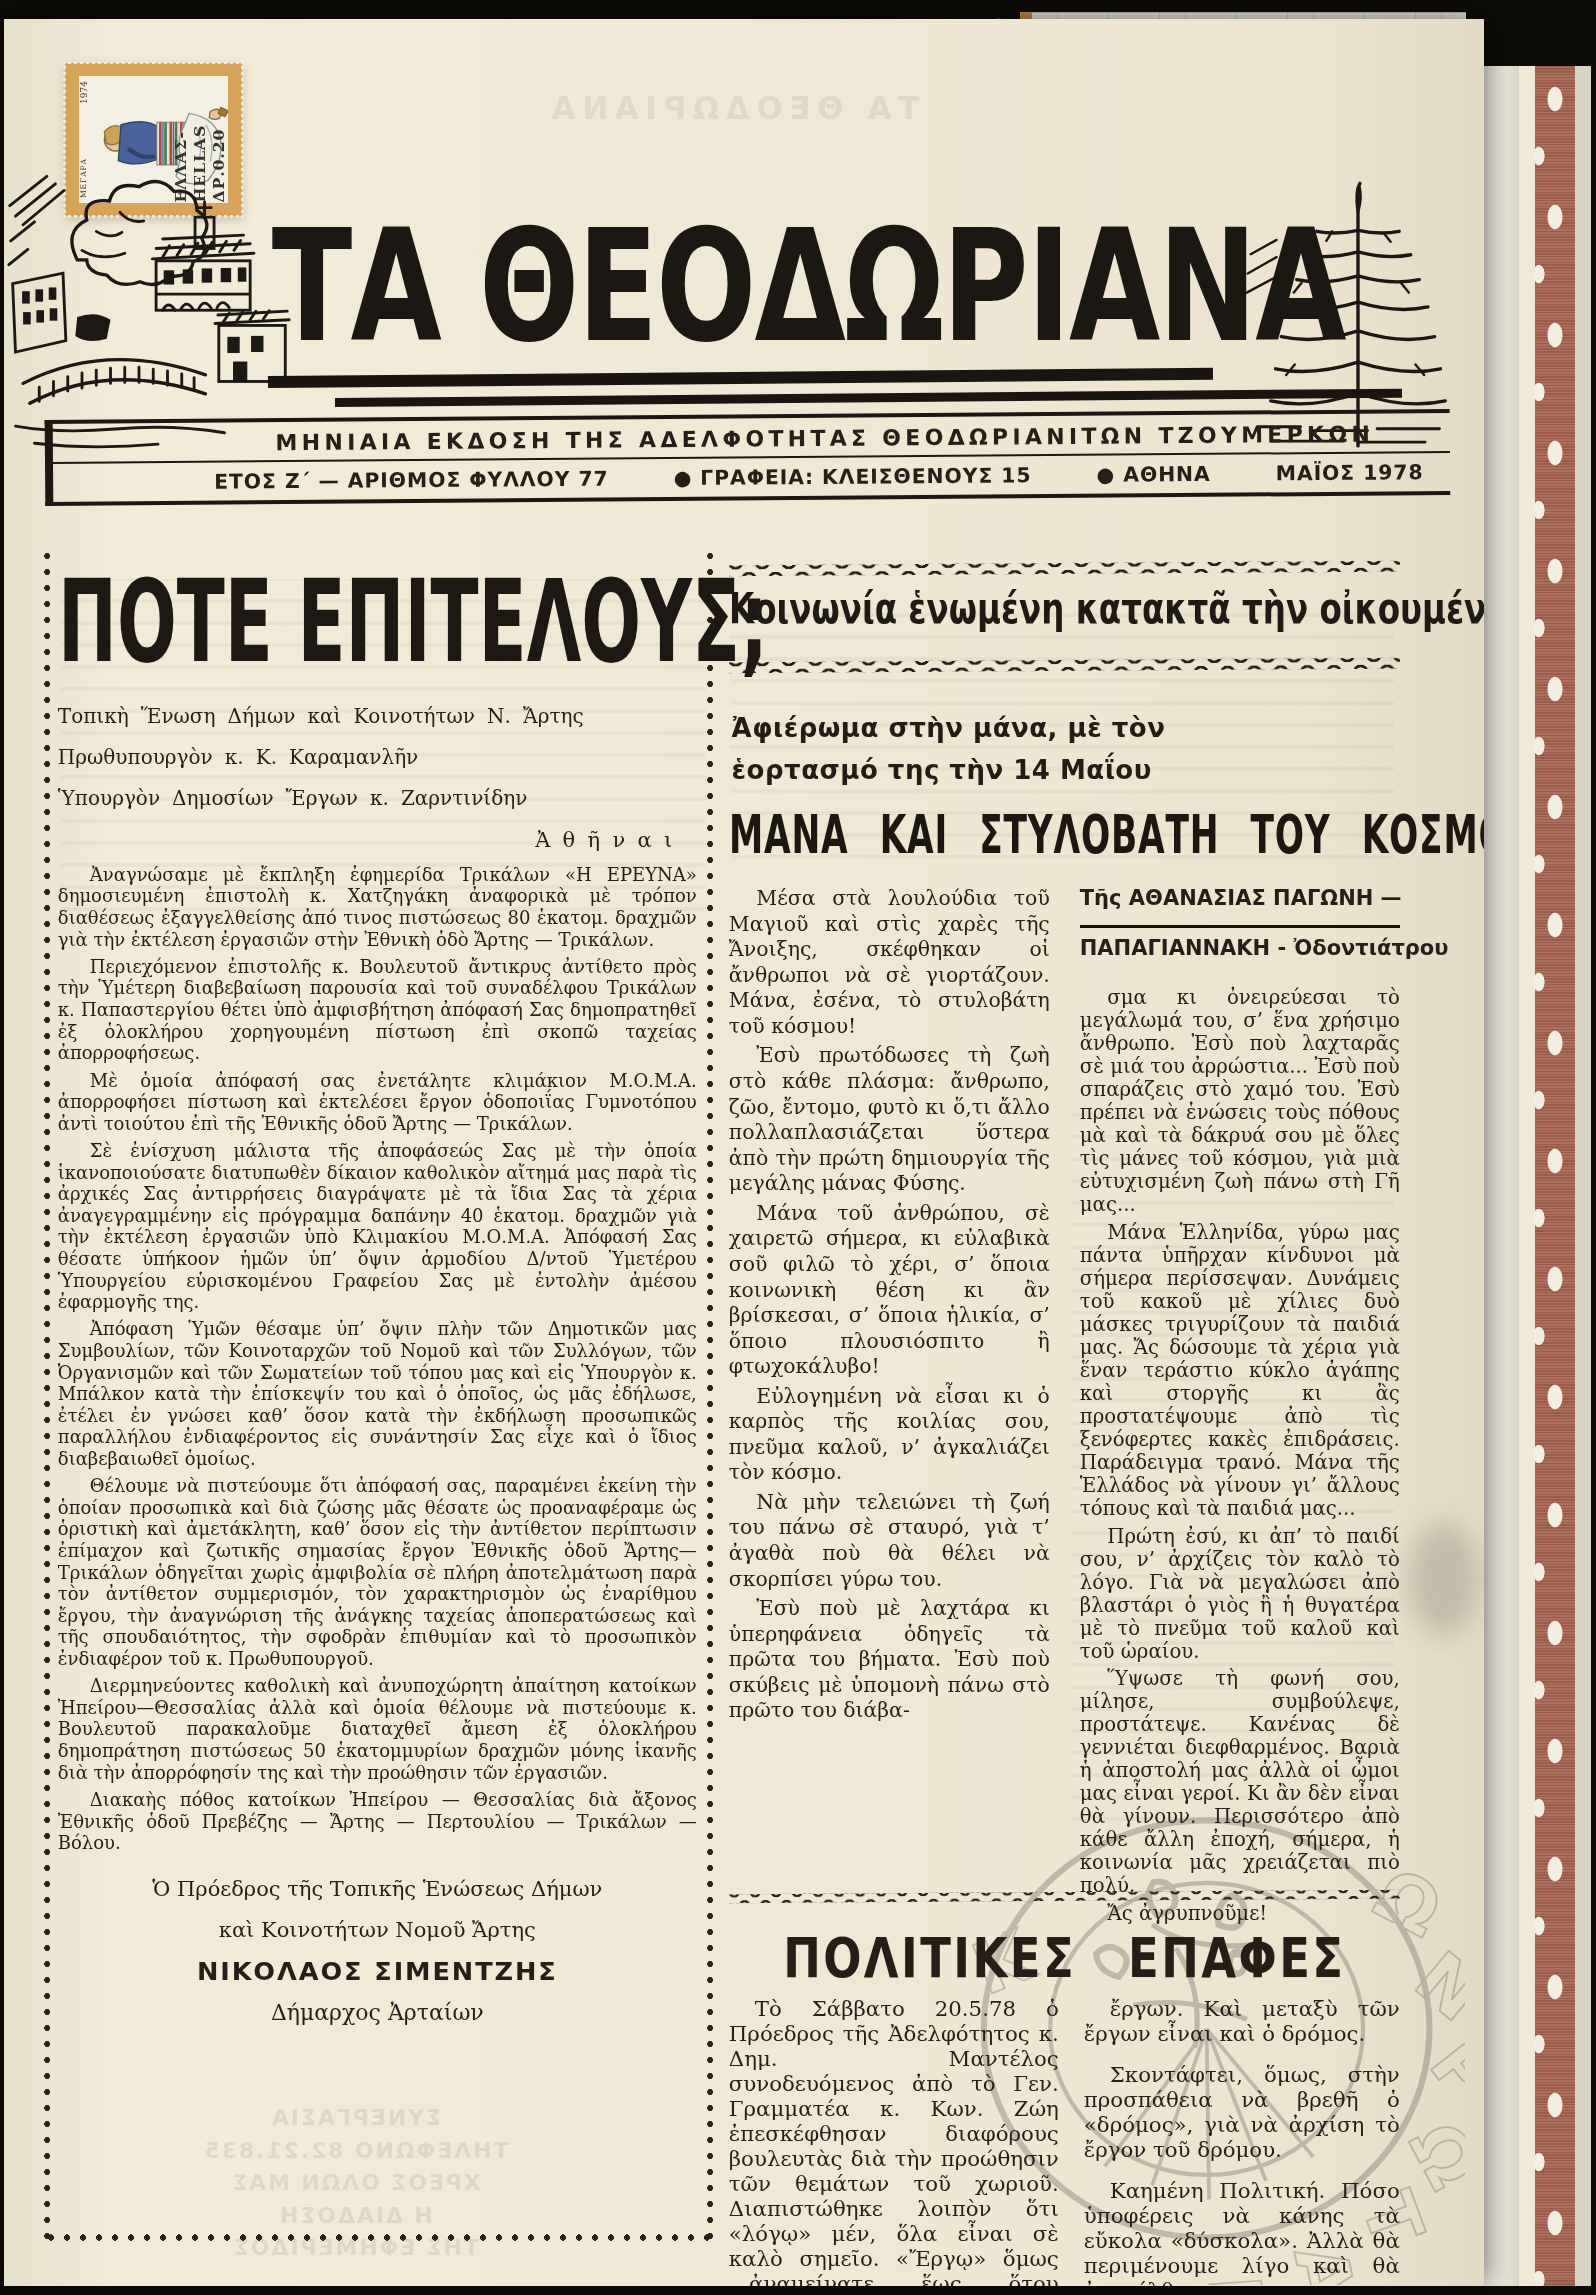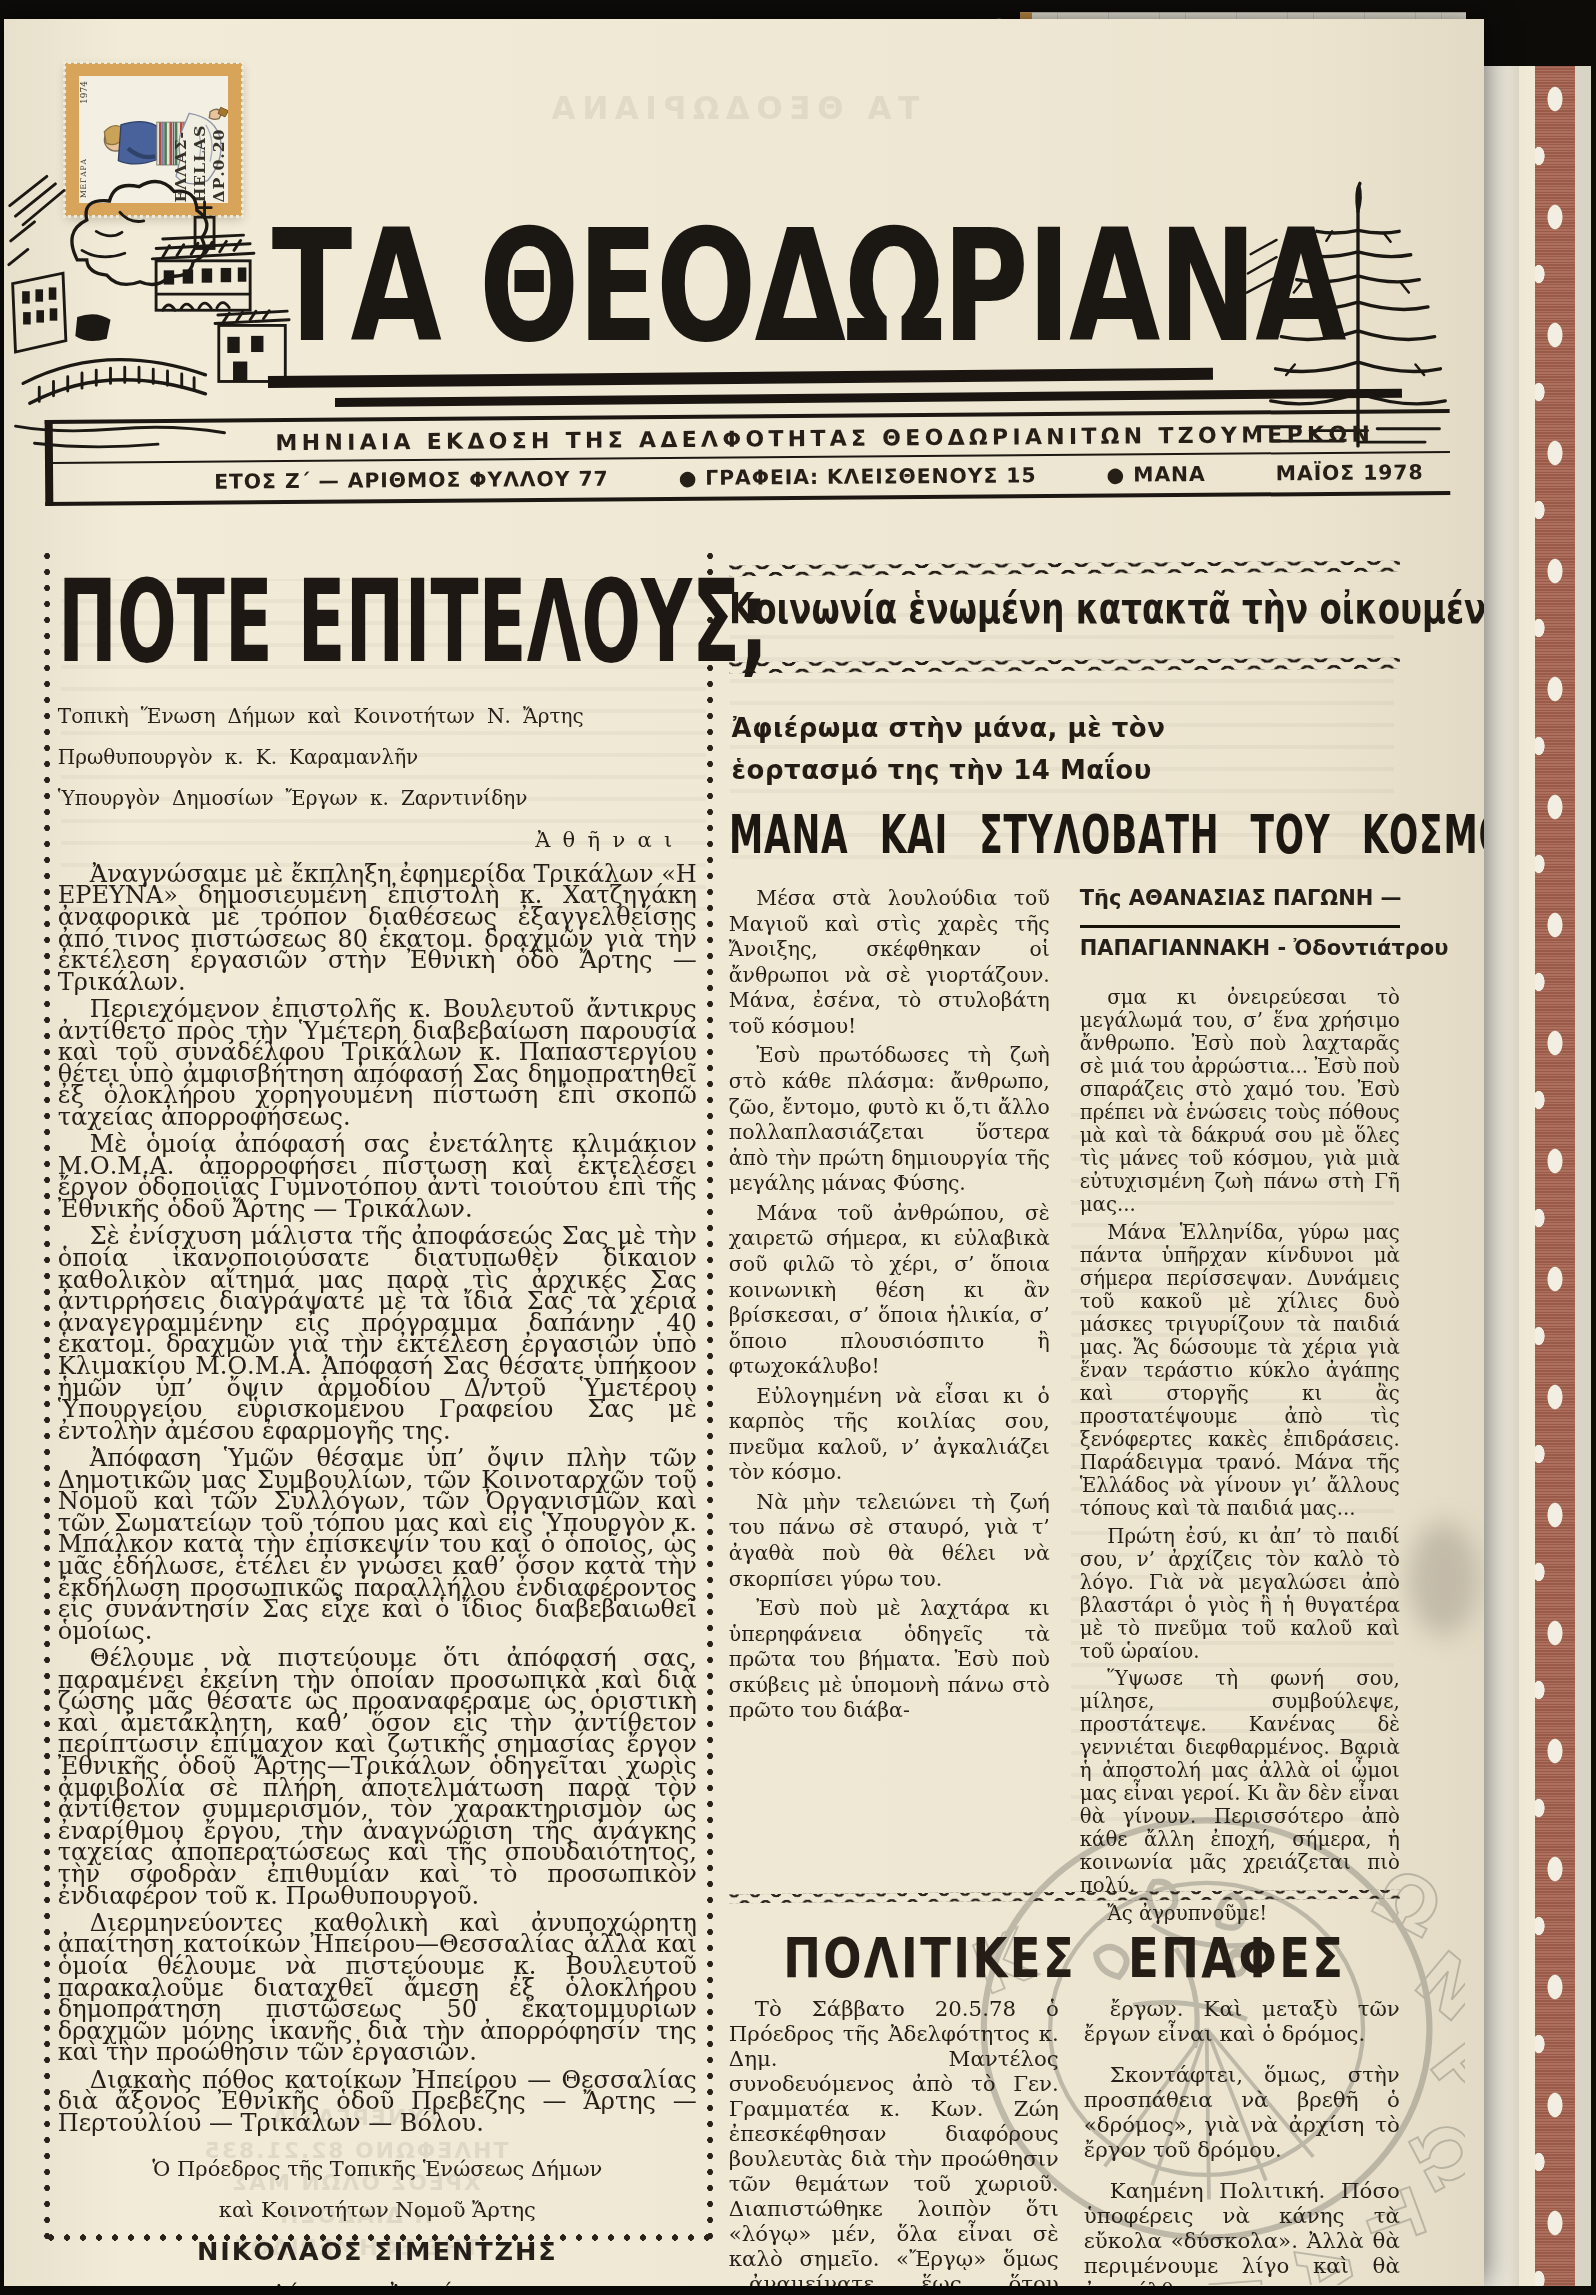--- a/index.html
+++ b/index.html
@@ -69,21 +69,21 @@
          background-size:16px 8.5px;background-repeat:repeat-x;}
   .dl{left:39px;top:529px;height:1693px;}
   .dm{left:702px;top:529px;height:1693px;}
   .db{left:39px;top:2214px;width:672px;}
   
   .col-left{left:54px;top:535px;width:639px;z-index:3;}
   .pote{height:142px;font-family:"DejaVu Sans",sans-serif;font-weight:900;font-size:88px;
         color:#1d1813;white-space:nowrap;transform:scale(0.80,1.30);transform-origin:left top;margin:0;}
   .addr p{margin:0;font-size:20px;line-height:41px;word-spacing:5.7px;}
   .dateline{text-align:right;padding-right:12.3px;letter-spacing:12.3px;font-size:21px;margin:8.5px 0 12.3px;}
-  .bp{font-size:24px;line-height:21.6px;text-align:justify;text-indent:32px;margin:0 0 5.7px;}
+  .bp{font-size:18px;line-height:21.6px;text-align:justify;text-indent:32px;margin:0 0 5.7px;}
   .sig{margin-top:21px;text-align:center;}
   .sig p{margin:12px;font-size:21px;line-height:29px;}
   .sig .sig-name{font-family:"DejaVu Sans",sans-serif;font-weight:800;font-size:25.6px;
                  letter-spacing:1.9px;margin-top:6.6px;}
   .sig .sig-role{margin-top:4.7px;font-size:22px;}
   
   .col-right{left:725px;top:535px;width:671px;z-index:3;}
   .wavy{position:absolute;height:11.4px;width:100%;
         background:
         radial-gradient(circle at 6.6px -3.3px, rgba(0,0,0,0) 4.7px, #221c16 5.2px, #221c16 7.6px, rgba(0,0,0,0) 8px),
@@ -248,21 +248,21 @@
     </g>
   </svg>
 
   <div class="abs bar bar1"></div>
   <div class="abs bar bar2"></div>
   <div class="abs band">
     <div class="band-row1">ΜΗΝΙΑΙΑ ΕΚΔΟΣΗ ΤΗΣ ΑΔΕΛΦΟΤΗΤΑΣ ΘΕΟΔΩΡΙΑΝΙΤΩΝ ΤΖΟΥΜΕΡΚΩΝ</div>
     <div class="band-row2">
       <span>ΕΤΟΣ Ζ΄ — ΑΡΙΘΜΟΣ ΦΥΛΛΟΥ 77</span>
       <span>● ΓΡΑΦΕΙΑ: ΚΛΕΙΣΘΕΝΟΥΣ 15</span>
-      <span>● ΜΑΝΑ</span>
+      <span>● ΑΘΗΝΑ</span>
       <span>ΜΑΪΟΣ 1978</span>
     </div>
   </div>
 
   <div class="abs vdots dl"></div>
   <div class="abs vdots dm"></div>
   <div class="abs hdots db"></div>
 
   <div class="abs col-left">
     <h1 class="pote">ΠΟΤΕ ΕΠΙΤΕΛΟΥΣ;</h1>

